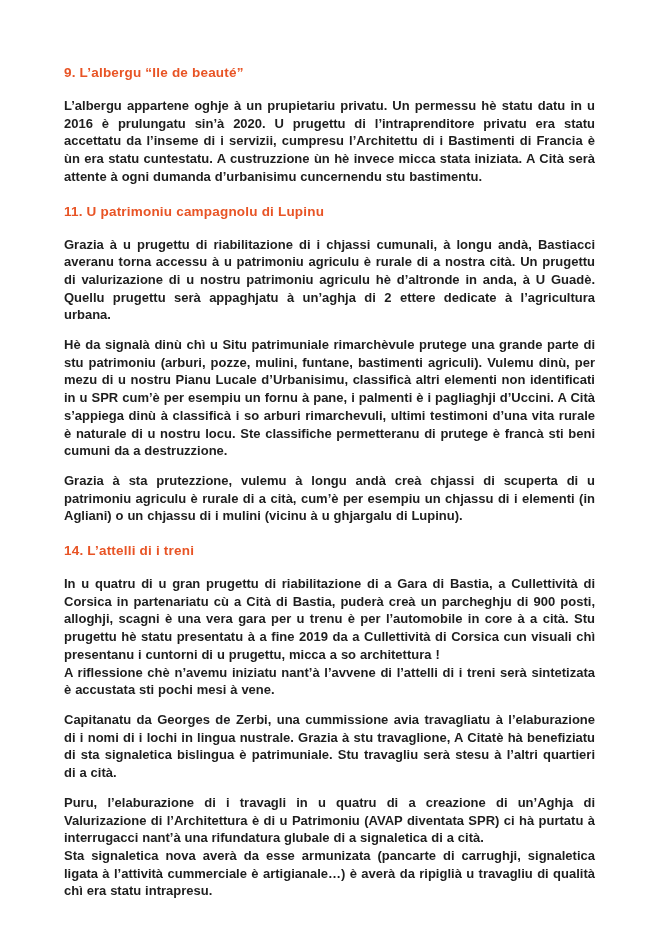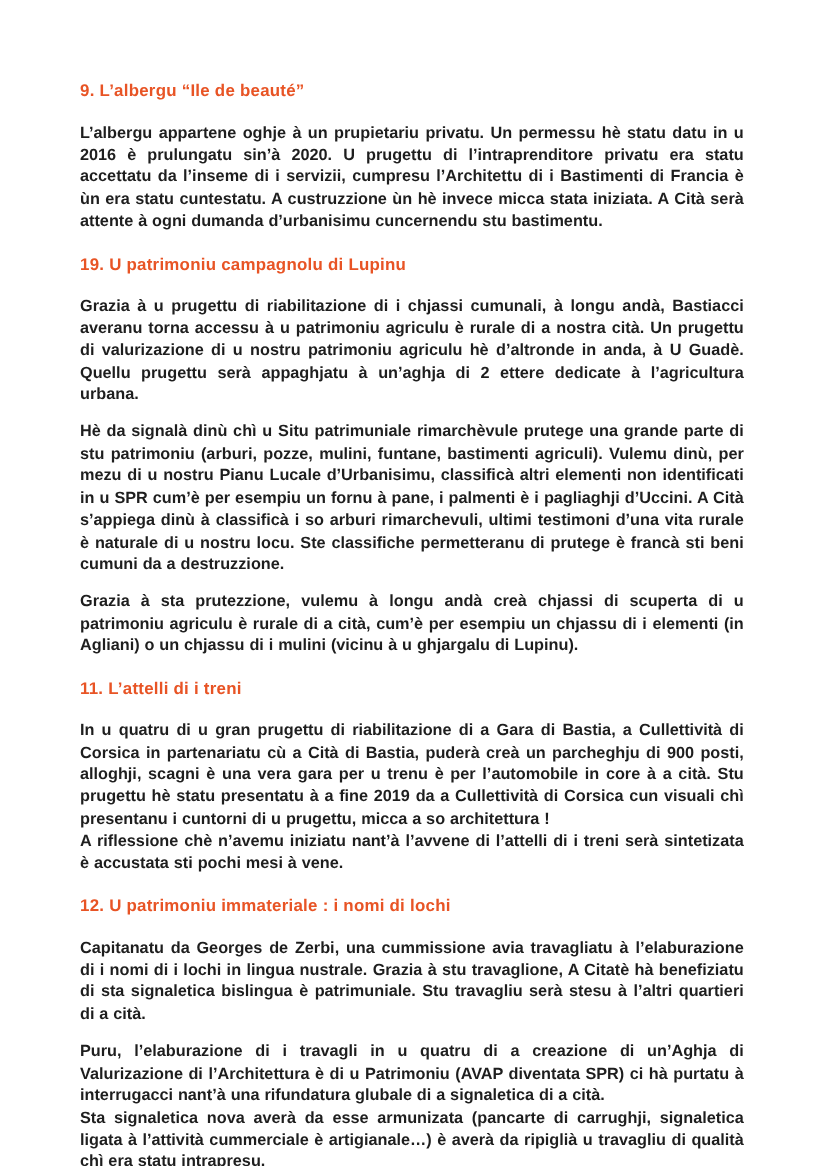--- a/index.html
+++ b/index.html
@@ -50,29 +50,28 @@
 <body>
 
 <div class="page">
   <main class="content">
     <div id="sections">
         <section class="doc-section">
           <h2 class="section-heading">9. L’albergu “Ile de beauté”</h2>
           <p class="body-paragraph">L’albergu appartene oghje à un prupietariu privatu. Un permessu hè statu datu in u 2016 è prulungatu sin’à 2020. U prugettu di l’intraprenditore privatu era statu accettatu da l’inseme di i servizii, cumpresu l’Architettu di i Bastimenti di Francia è ùn era statu cuntestatu. A custruzzione ùn hè invece micca stata iniziata. A Cità serà attente à ogni dumanda d’urbanisimu cuncernendu stu bastimentu.</p>
         </section>
         <section class="doc-section">
-          <h2 class="section-heading">19. U patrimoniu campagnolu di Lupinu</h2>
+          <h2 class="section-heading">11. U patrimoniu campagnolu di Lupinu</h2>
           <p class="body-paragraph">Grazia à u prugettu di riabilitazione di i chjassi cumunali, à longu andà, Bastiacci averanu torna accessu à u patrimoniu agriculu è rurale di a nostra cità. Un prugettu di valurizazione di u nostru patrimoniu agriculu hè d’altronde in anda, à U Guadè. Quellu prugettu serà appaghjatu à un’aghja di 2 ettere dedicate à l’agricultura urbana.</p>
           <p class="body-paragraph">Hè da signalà dinù chì u Situ patrimuniale rimarchèvule prutege una grande parte di stu patrimoniu (arburi, pozze, mulini, funtane, bastimenti agriculi). Vulemu dinù, per mezu di u nostru Pianu Lucale d’Urbanisimu, classificà altri elementi non identificati in u SPR cum’è per esempiu un fornu à pane, i palmenti è i pagliaghji d’Uccini. A Cità s’appiega dinù à classificà i so arburi rimarchevuli, ultimi testimoni d’una vita rurale è naturale di u nostru locu. Ste classifiche permetteranu di prutege è francà sti beni cumuni da a destruzzione.</p>
           <p class="body-paragraph">Grazia à sta prutezzione, vulemu à longu andà creà chjassi di scuperta di u patrimoniu agriculu è rurale di a cità, cum’è per esempiu un chjassu di i elementi (in Agliani) o un chjassu di i mulini (vicinu à u ghjargalu di Lupinu).</p>
         </section>
         <section class="doc-section">
-          <h2 class="section-heading">11. L’attelli di i treni</h2>
+          <h2 class="section-heading">14. L’attelli di i treni</h2>
           <p class="body-paragraph">In u quatru di u gran prugettu di riabilitazione di a Gara di Bastia, a Cullettività di Corsica in partenariatu cù a Cità di Bastia, puderà creà un parcheghju di 900 posti, alloghji, scagni è una vera gara per u trenu è per l’automobile in core à a cità. Stu prugettu hè statu presentatu à a fine 2019 da a Cullettività di Corsica cun visuali chì presentanu i cuntorni di u prugettu, micca a so architettura !<br>A riflessione chè n’avemu iniziatu nant’à l’avvene di l’attelli di i treni serà sintetizata è accustata sti pochi mesi à vene.</p>
         </section>
         <section class="doc-section">
-          <h2 class="section-heading">12. U patrimoniu immateriale : i nomi di lochi</h2>
           <p class="body-paragraph">Capitanatu da Georges de Zerbi, una cummissione avia travagliatu à l’elaburazione di i nomi di i lochi in lingua nustrale. Grazia à stu travaglione, A Citatè hà benefiziatu di sta signaletica bislingua è patrimuniale. Stu travagliu serà stesu à l’altri quartieri di a cità.</p>
           <p class="body-paragraph">Puru, l’elaburazione di i travagli in u quatru di a creazione di un’Aghja di Valurizazione di l’Architettura è di u Patrimoniu (AVAP diventata SPR) ci hà purtatu à interrugacci nant’à una rifundatura glubale di a signaletica di a cità.<br>Sta signaletica nova averà da esse armunizata (pancarte di carrughji, signaletica ligata à l’attività cummerciale è artigianale…) è averà da ripiglià u travagliu di qualità chì era statu intrapresu.</p>
         </section>
       </div>
   </main>
 </div>
 
 </body></html>

